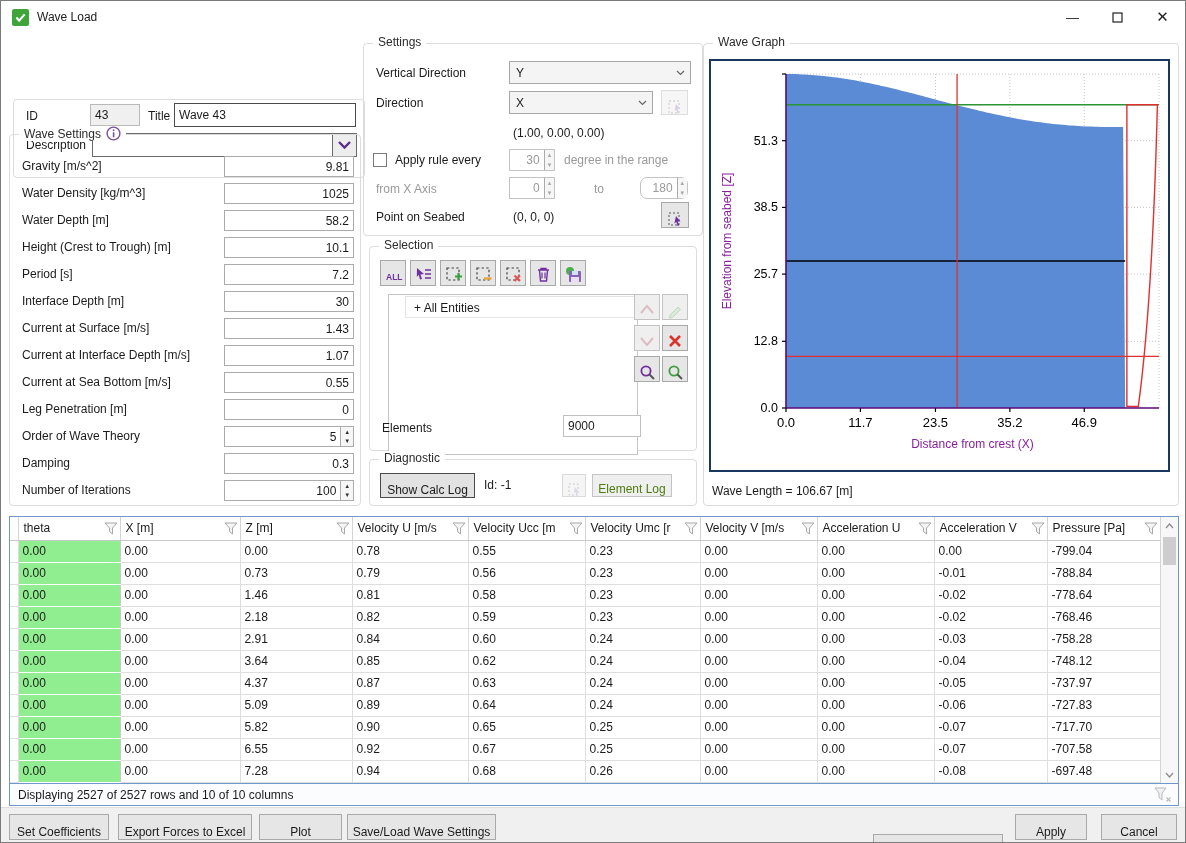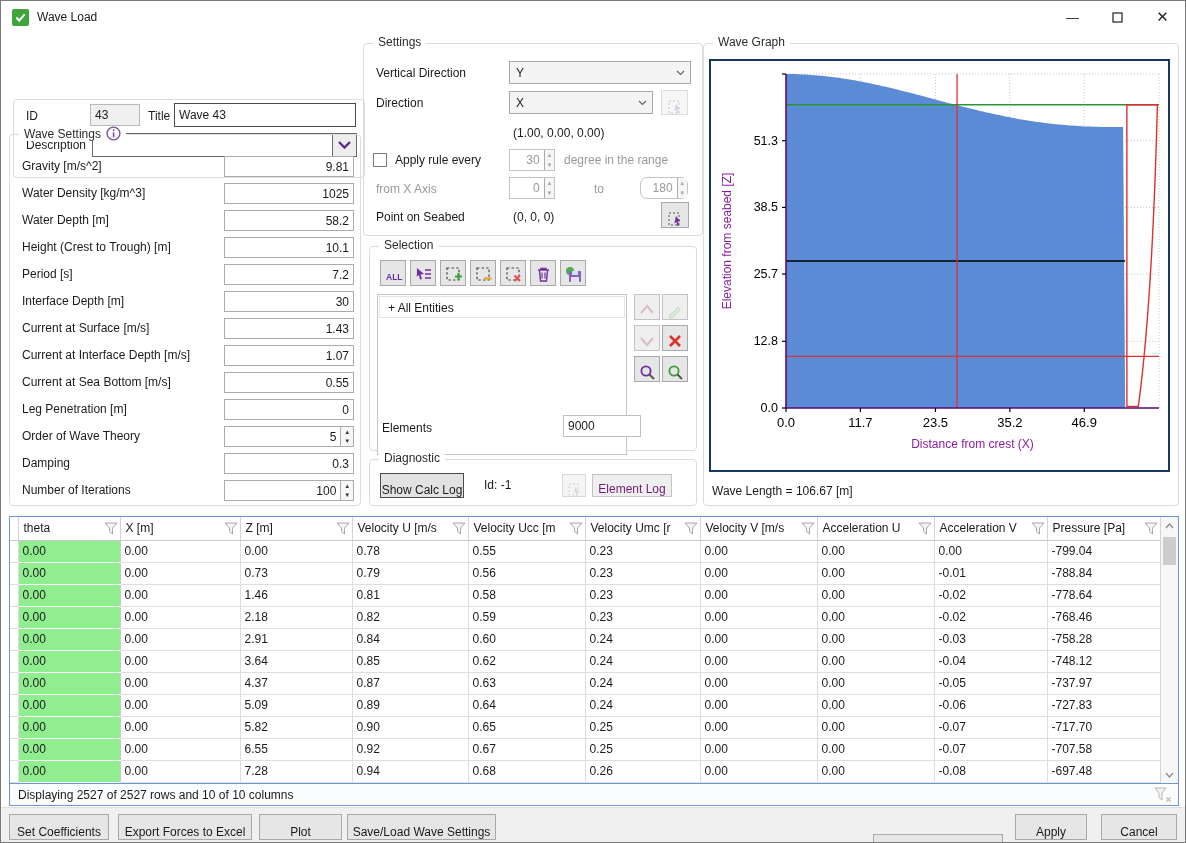--- a/index.html
+++ b/index.html
@@ -21,21 +21,21 @@
   .txt .val { width:100%; padding:0 4px; }
   .txt .val.r { text-align:right; }
   .spinside { width:14px; height:100%; border-left:1px solid #ababab; background:#f6f6f6; display:flex; flex-direction:column; }
   .spinside span { flex:1; display:flex; align-items:center; justify-content:center; font-size:6px; color:#333; line-height:1; }
   .spinside.dis2 span { color:#a8a8a8; }
   .combo { position:absolute; background:#f4f4f4; border:1px solid #a8a8a8; display:flex; align-items:center; }
   .combo .val { flex:1; padding:0 6px; }
   .combo .arr { width:20px; display:flex; align-items:center; justify-content:center; }
   .btn { background:#e6e6e6; border:1px solid #a9a9a9; display:flex; align-items:flex-end; justify-content:center; cursor:default; }
   .btn.dark { border-color:#4b4b4b; background:#e2e2e2; }
-  .btn.disb { color:#701a75; background:#efefef; border-color:#c3c3c3; }
+  .btn.disb { color:#4d7c0f; background:#efefef; border-color:#c3c3c3; }
   .tool { position:absolute; width:26px; height:26px; }
   .chk { position:absolute; width:14px; height:14px; border:1px solid #7a7a7a; background:#fff; }
   .list { position:absolute; background:#fff; border:1px solid #c5c5c5; }
   .listitem { height:22px; line-height:22px; padding-left:8px; border:1px solid #e4e4e4; margin:1px; }
   .chartbox { position:absolute; left:5px; top:15px; width:461px; height:413px; border:2px solid #17375e; background:#fff; }
   .wavelen { position:absolute; left:8px; top:440px; }
   
   .tablewrap { position:absolute; left:8px; top:515px; width:1170px; height:290px; border:1px solid #7096cf; background:#a3a3a3; }
   table.grid { border-collapse:collapse; table-layout:fixed; width:1150px; }
   table.grid th { height:23px; font-weight:normal; text-align:left; padding:0 2px 0 5px; border-right:1px solid #d4d4d4; border-bottom:1px solid #c9c9c9; background:#fff; white-space:nowrap; overflow:hidden; }
@@ -275,21 +275,21 @@
         </div>
         <div class="btn tool" style="left: 190px; top: 13px;">
           <svg width="21" height="21" viewBox="0 0 21 21">
             <circle cx="7" cy="7" r="4" fill="#4cae4c"></circle>
             <rect x="6" y="7" width="12" height="11" rx="1" fill="#8a63b8"></rect>
             <rect x="9" y="7" width="6" height="4" fill="#cfe3f5"></rect>
             <rect x="8" y="13" width="8" height="5" fill="#e8e0f2"></rect>
           </svg>
         </div>
       </div>
-    <div class="list" style="left:7px; top:47px; width:250px; height:161px;">
+    <div class="list" style="left:18px; top:47px; width:250px; height:161px;padding-left:15px;">
       <div class="listitem" id="sel-item0">+ All Entities</div>
     </div>
     <div id="sel-sidebtns">
         <div class="btn tool disb" style="left: 264px; top: 47px;">
           <svg width="18" height="18" viewBox="0 0 18 18">
             <path d="M3 12 L9 5 L15 12" stroke="#dcbcc2" stroke-width="2" fill="none"></path>
           </svg>
         </div>
         <div class="btn tool disb" style="left: 292px; top: 47px;">
           <svg width="18" height="18" viewBox="0 0 18 18">
@@ -322,21 +322,21 @@
     <span class="lbl" style="left:12px; top:174px;">Elements</span>
     <div class="txt" style="left:182px; top:168px; width:78px; height:22px; border-color:#c0c0c0;margin-left:11px;">
         <span class="val">9000</span>
       </div>
   </div>
 
   <div class="group" style="left:368px; top:458px; width:328px; height:47px;">
     <span class="gtitle">
         <span>Diagnostic</span>
       </span>
-    <div class="btn dark" style="position:absolute; left:10px; top:13px; width:84px; height:25px;">Show Calc Log</div>
+    <div class="btn dark" style="position:absolute; left:10px; top:13px; width:95px; height:25px;">Show Calc Log</div>
     <span class="lbl" style="left:114px; top:18px;">Id: -1</span>
     <div class="btn disb" style="position:absolute; left:192px; top:14px; width:24px; height:23px; opacity:.6;">
       <svg width="13" height="13">
           <rect x="1" y="1" width="9" height="11" fill="none" stroke="#aaa" stroke-width="1" stroke-dasharray="2,2"></rect>
           <path d="M7 4 L10.5 8.5 L8.5 8.4 L9.6 11.6 L8.3 12 L7.3 8.8 L5.8 10 Z" fill="#c9bada"></path>
         </svg>
     </div>
     <div class="btn disb" style="position:absolute; left:222px; top:14px; width:80px; height:23px;">Element Log</div>
   </div>
 

